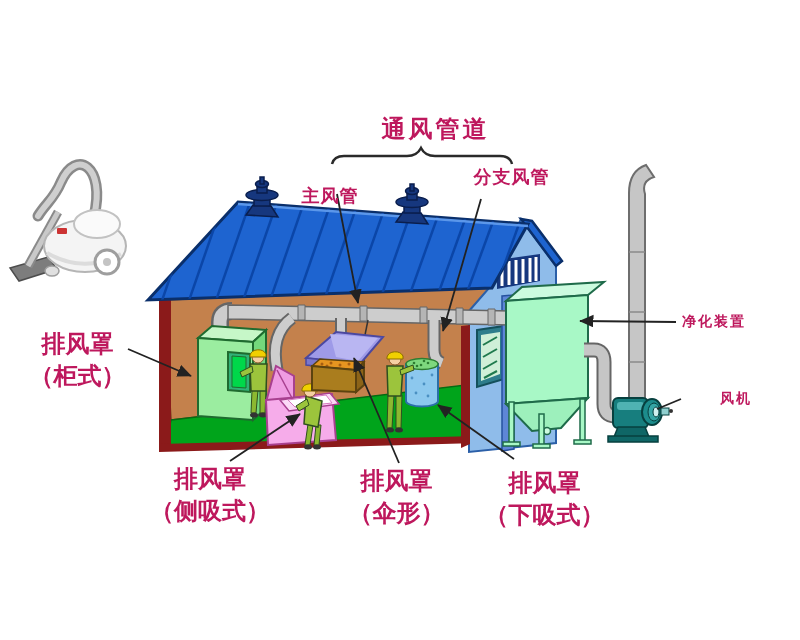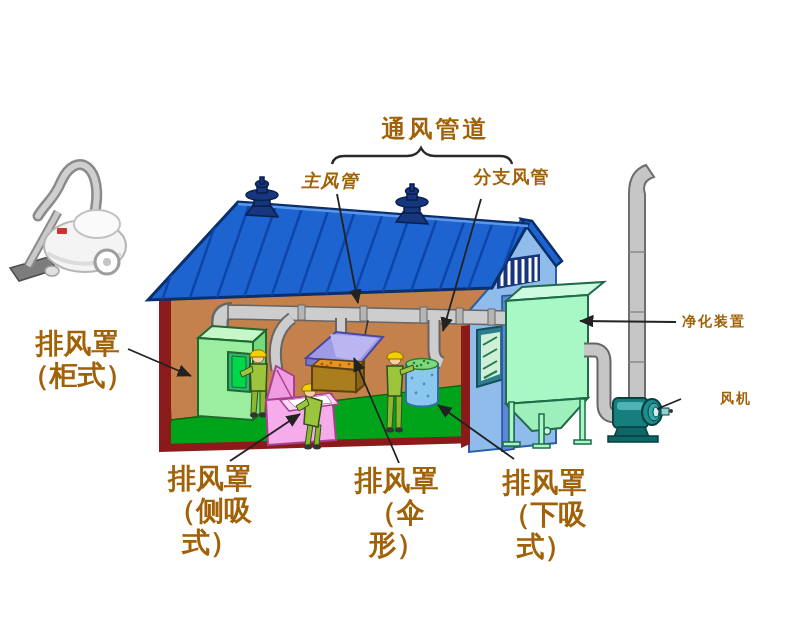--- a/index.html
+++ b/index.html
@@ -2,27 +2,27 @@
 <html><head>
 <meta charset="utf-8">
 <style>
   html,body{margin:0;padding:0;background:#fff;}
   #stage{
     position:relative;width:800px;height:640px;background:#ffffff;overflow:hidden;
     font-family:"Liberation Sans","DejaVu Sans",sans-serif;color:#111;
   }
   #stage svg{position:absolute;left:0;top:0;}
   .lbl{
-    position:absolute;font-weight:bold;color:#a16207;white-space:pre-line;
+    position:absolute;font-weight:bold;color:#be185d;white-space:pre-line;
     text-align:center;line-height:1.45;
   }
   .lbl-title{font-size:24px;letter-spacing:3px;}
   .lbl-sub{font-size:18px;letter-spacing:1px;}
   .lbl-big{font-size:14px;letter-spacing:2px;}
-  .lbl-hood{font-size:28px;line-height:32px;}
+  .lbl-hood{font-size:24px;line-height:32px;}
 </style>
 </head>
 <body>
 
 <div id="stage">
 
 <svg width="800" height="640" viewBox="0 0 800 640">
   <defs>
     <marker id="arrow" markerWidth="9" markerHeight="8" refX="7.5" refY="3.5" orient="auto">
       <path d="M0,0 L8,3.5 L0,7 Z" fill="#222"></path>
@@ -279,21 +279,21 @@
     <line x1="676" y1="322" x2="580" y2="321" marker-end="url(#arrow)"></line>
     <line x1="681" y1="399" x2="657" y2="409"></line>
     <line x1="230" y1="461" x2="300" y2="414" marker-end="url(#arrow)"></line>
     <line x1="399" y1="463" x2="354" y2="358" marker-end="url(#arrow)"></line>
     <line x1="514" y1="459" x2="438" y2="405" marker-end="url(#arrow)"></line>
   </g>
 </svg>
 
   <div class="lbl lbl-title" style="left:368px;top:112px;width:135px;">通风管道</div>
 
-  <div class="lbl lbl-sub" style="left:293px;top:168px;width:74px;font-style:italic;">主风管</div>
+  <div class="lbl lbl-sub" style="left:293px;top:183px;width:74px;">主风管</div>
 
   <div class="lbl lbl-sub" style="left:464px;top:164px;width:95px;">分支风管</div>
 
   <div class="lbl lbl-hood" style="left:20px;top:328px;width:115px;">排风罩
 （柜式）</div>
 
   <div class="lbl lbl-hood" style="left:145px;top:463px;width:130px;">排风罩
 （侧吸式）</div>
 
   <div class="lbl lbl-hood" style="left:344px;top:465px;width:105px;">排风罩

